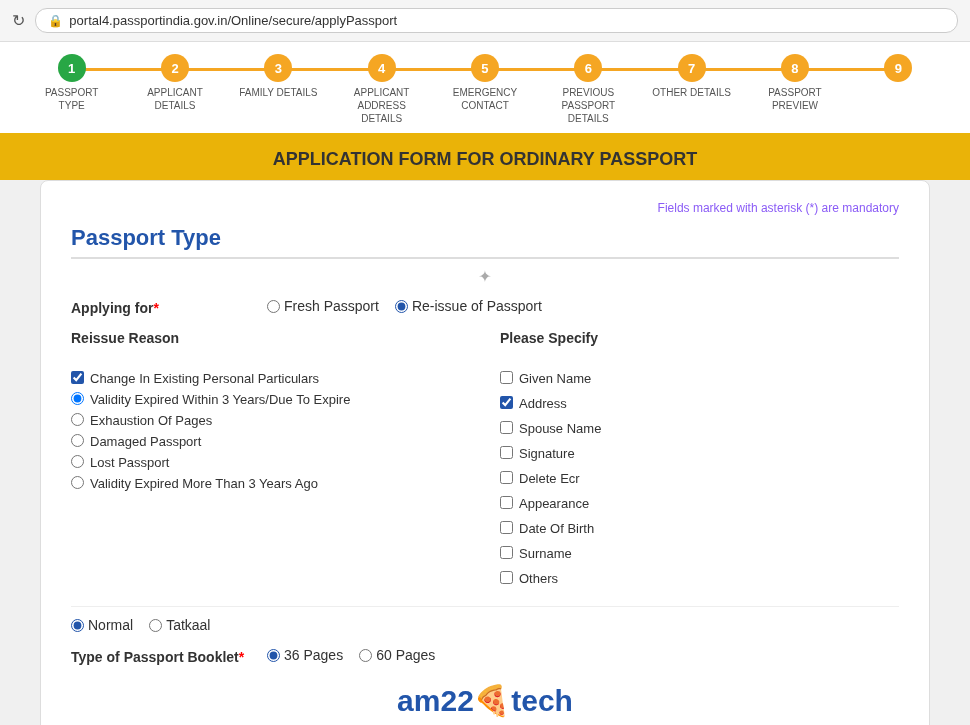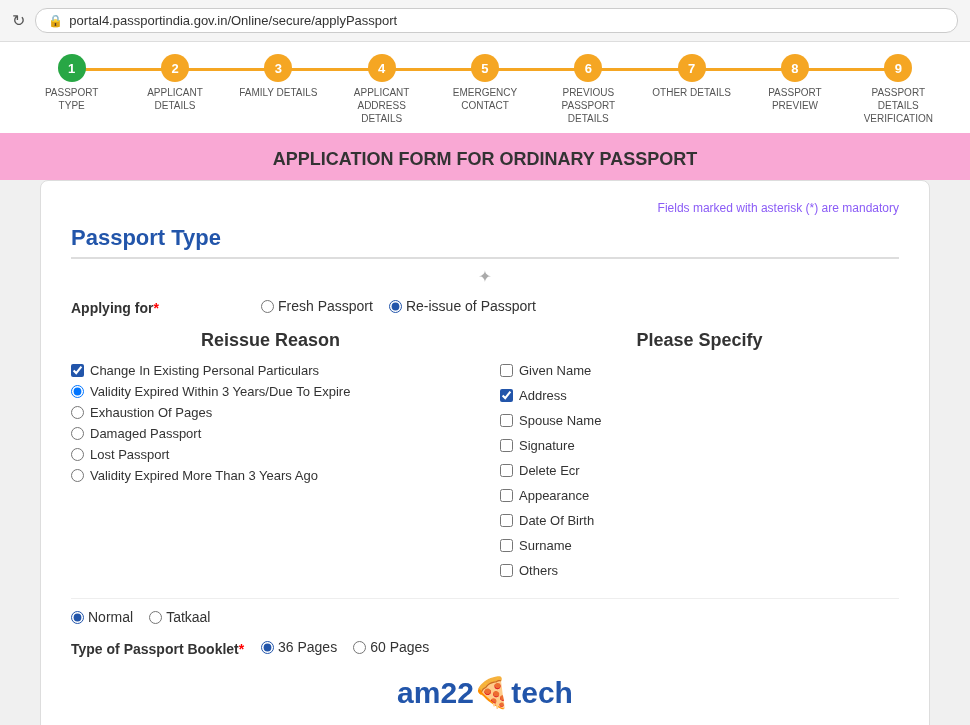--- a/index.html
+++ b/index.html
@@ -89,21 +89,21 @@
       max-width: 80px;
     }
 
     
     .page-title {
       text-align: center;
       font-size: 18px;
       font-weight: bold;
       padding: 16px 0 10px;
       color: #333;
-      background: #f9a8d4;
+      background: #eab308;
     }
 
     
     .form-container {
       margin: 0 40px 20px;
       background: white;
       border: 1px solid #ddd;
       border-radius: 8px;
       padding: 20px 30px 30px;
     }
@@ -128,21 +128,21 @@
       text-align: center;
       margin-top: -8px;
       margin-bottom: 12px;
     }
 
     
     .form-row {
       display: flex;
       align-items: flex-start;
       margin-bottom: 14px;
-      gap: 10px;
+      gap: 16px;
     }
     .form-label {
       font-weight: bold;
       font-size: 14px;
       min-width: 180px;
       padding-top: 2px;
     }
     .form-label .required { color: red; }
     .radio-group {
       display: flex;
@@ -162,27 +162,26 @@
     
     .two-col-section {
       display: flex;
       gap: 30px;
       margin-bottom: 14px;
     }
     .col-left { flex: 1; }
     .col-right { flex: 1; }
     .subsection-title {
       font-weight: bold;
-      font-size: 18px;
-      margin-bottom: 12px;
-      text-align: center;
+      font-size: 14px;
+      margin-bottom: 25px;
     }
     .checkbox-item {
       display: flex;
-      align-items: center;
+      align-items: flex-start;
       gap: 6px;
       font-size: 13px;
       margin-bottom: 6px;
       cursor: pointer;
     }
     .checkbox-item input[type="checkbox"] { cursor: pointer; accent-color: #2255aa; }
 
     
     .specify-grid {
       display: grid;
@@ -272,21 +271,20 @@
   <div class="step-item">
     <div class="step-circle active">7</div>
     <div class="step-label">OTHER DETAILS</div>
   </div>
   <div class="step-item">
     <div class="step-circle active">8</div>
     <div class="step-label">PASSPORT PREVIEW</div>
   </div>
   <div class="step-item">
     <div class="step-circle active">9</div>
-    <div class="step-label">PASSPORT DETAILS VERIFICATION</div>
   </div>
 </div>
 
 <div class="page-title">APPLICATION FORM FOR ORDINARY PASSPORT</div>
 
 <div class="form-container">
   <div class="mandatory-note">Fields marked with asterisk (*) are mandatory</div>
 
   <div class="form-content">
     <div class="section-title">Passport Type</div>

